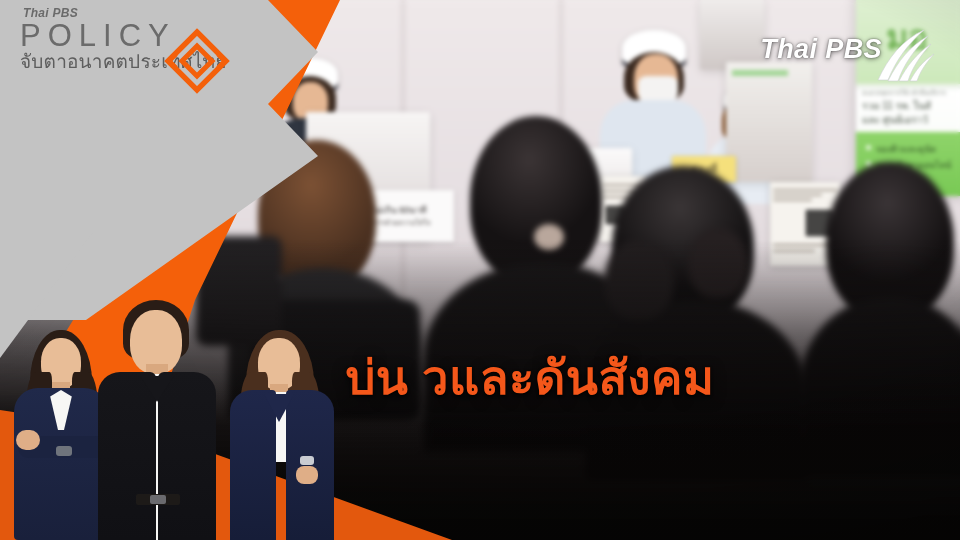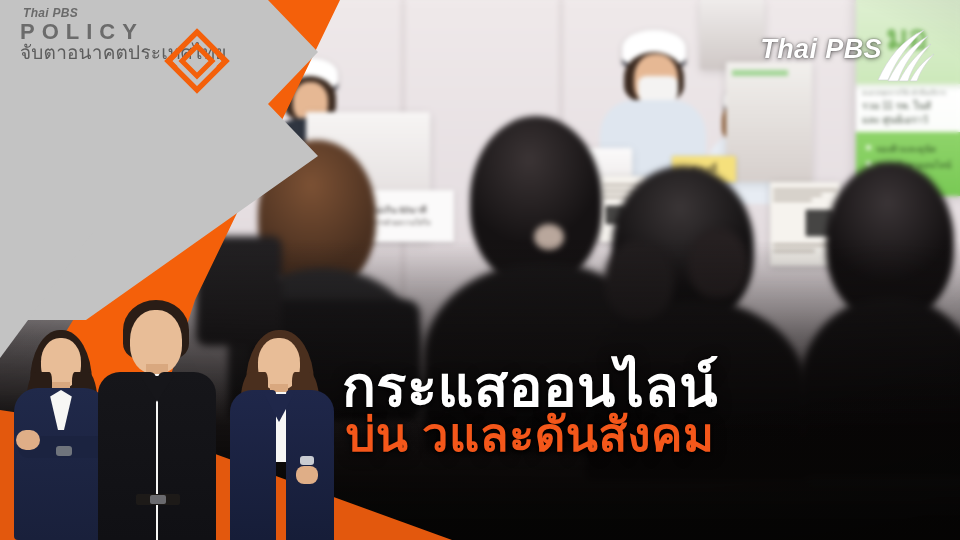--- a/index.html
+++ b/index.html
@@ -131,21 +131,21 @@
     clip-path:polygon(0 0, 96px 0, 0 130px);
   }
 
   
   .logo { position:absolute; left:20px; top:6px; width:230px; }
   .logo-thaipbs {
     font-size:12px; font-weight:700; font-style:italic; color:#6a6a6a;
     letter-spacing:.3px; margin-left:3px;
   }
   .logo-policy {
-    font-size:22px; font-weight:700; color:#6b6b6b; letter-spacing:7px;
+    font-size:31px; font-weight:400; color:#6b6b6b; letter-spacing:7px;
     line-height:.96; margin-top:1px;
   }
   .logo-watch {
     font-size:31px; font-weight:700; color:#f4600a; letter-spacing:7px;
     line-height:.96; margin-top:-1px;
   }
   .logo-tag {
     font-size:19px; color:#5d5d5d; line-height:1.05; margin-top:1px; letter-spacing:.2px;
   }
   .logo-mark { position:absolute; left:160px; top:24px; width:74px; height:74px; }
@@ -342,21 +342,20 @@
       <div class="p-shirt" style="left:262px;top:392px;width:34px;height:70px;"></div>
       <div class="p-torso" style="left:230px;top:390px;width:46px;height:150px;background:linear-gradient(180deg,#1f274a,#161d38);border-radius:22px 4px 0 0;"></div>
       <div class="p-torso" style="left:286px;top:390px;width:48px;height:150px;background:linear-gradient(180deg,#1f274a,#161d38);border-radius:4px 22px 0 0;"></div>
       <div style="position:absolute;left:264px;top:394px;width:30px;height:28px;background:#1f274a;clip-path:polygon(0 0,100% 0,50% 100%);"></div>
       <div style="position:absolute;left:296px;top:466px;width:22px;height:18px;border-radius:8px;background:#dfae87;"></div>
       <div style="position:absolute;left:300px;top:456px;width:14px;height:9px;border-radius:3px;background:#c9ccd2;"></div>
     </div>
   </div>
 
   <div class="headline">
-    <div class="hl-main">กระแสออนไลน์</div>
     <div class="hl-sub">บ่น วและดันสังคม</div>
   </div>
 
   <div class="tpbs">
     <div class="tpbs-text">Thai PBS</div>
     <div class="tpbs-swoosh">
       <svg viewBox="0 0 62 56" width="62" height="56">
         <g fill="#ffffff" stroke="#cfd2d4" stroke-width=".6">
           <path d="M4 52 C14 30 28 12 50 2 C34 16 22 32 14 52 Z"></path>
           <path d="M14 53 C24 33 36 18 54 8 C40 22 30 36 24 53 Z"></path>

